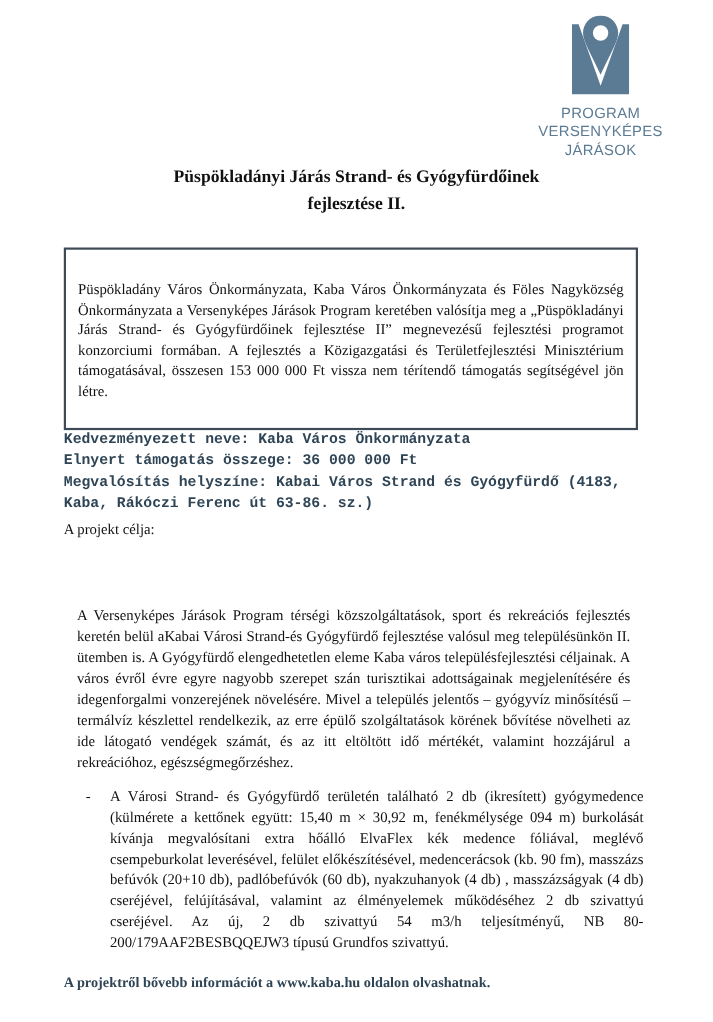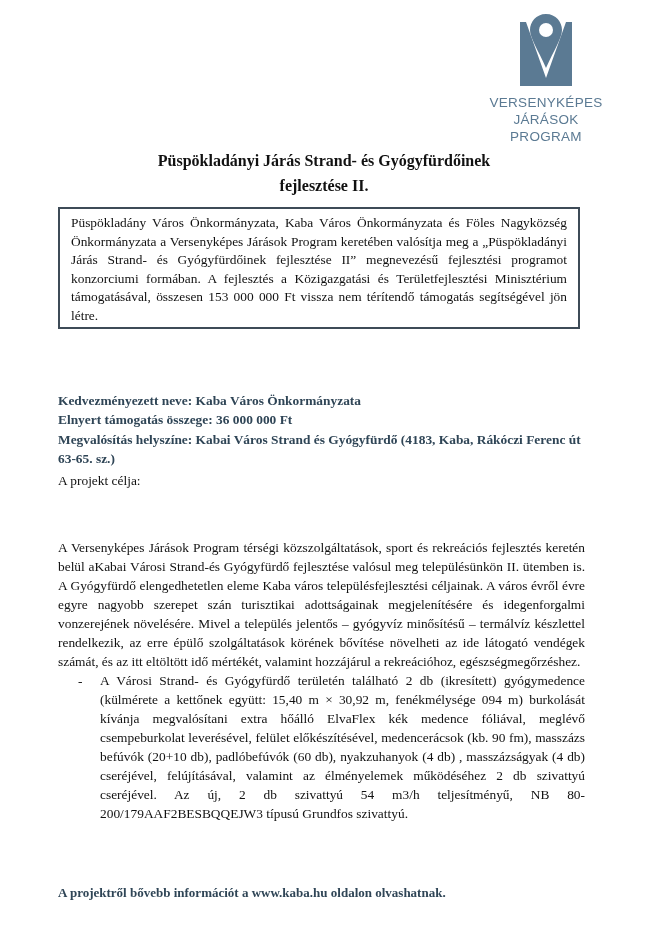--- a/index.html
+++ b/index.html
@@ -4,61 +4,61 @@
   <style>
     html, body { margin: 0; padding: 0; background: #ffffff; }
     body { width: 648px; height: 929px; position: relative; overflow: hidden;
       font-family: "Liberation Serif", "DejaVu Serif", serif; color: #111; }
     .logo { position: absolute; left: 456px; top: 14px; width: 180px; text-align: center; }
     .logo svg { display: block; margin: 0 auto; }
     .logo-text { color: #5b7a93; font-family: "Liberation Sans", "DejaVu Sans", sans-serif;
       font-size: 13.5px; letter-spacing: 0.3px; line-height: 17px; margin-top: 8px; }
     .title { position: absolute; left: 40px; width: 568px; top: 148px; text-align: center;
       font-weight: bold; font-size: 16px; line-height: 25px; color: #111; }
-    .intro-box { position: absolute; left: 58px; top: 207px; width: 496px; height: 108px;
-      border: 2px solid #3e4b57; padding: 5px 11px; font-size: 13.4px; line-height: 18.5px;
+    .intro-box { position: absolute; left: 58px; top: 225px; width: 496px; height: 108px;
+      border: 2px solid #3e4b57; padding: 27px 11px; font-size: 13.4px; line-height: 18.5px;
       text-align: justify; }
     .info { position: absolute; left: 58px; top: 391px; width: 530px; font-weight: bold;
-      color: #2f4556; font-size: 13.4px; line-height: 19.3px; }
+      color: #2f4556; font-size: 13.4px; line-height: 19.3px; font-family: Liberation Mono, monospace; }
     .info div { margin: 0; }
     .goal-label { position: absolute; left: 58px; top: 473px; font-size: 13.4px; }
     .body-text { position: absolute; left: 58px; top: 538px; width: 527px; font-size: 13.4px;
       line-height: 19px; text-align: justify; }
-    .body-text p { margin: 0; }
+    .body-text p { margin: 12px; }
     .bullet { position: relative; padding-left: 42px; margin-top: 0; }
     .bullet .dash { position: absolute; left: 20px; top: 0; }
     .footer { position: absolute; left: 58px; top: 885px; font-weight: bold; color: #2f4556;
       font-size: 13px; }
   </style>
 </head>
 <body>
 
 <div class="logo">
   <svg width="52" height="72" viewBox="0 0 52 72">
     <path d="M0 8 L0 72 L52 72 L52 8 L46 8 L26 64 L6 8 Z" fill="#5b7a93"></path>
     <path d="M26 0 C16 0 10 8 10 16 C10 24 18 36 26 54 C34 36 42 24 42 16 C42 8 36 0 26 0 Z" fill="#5b7a93"></path>
     <circle cx="26" cy="16" r="7" fill="#ffffff"></circle>
   </svg>
   <div class="logo-text">
+    <div>PROGRAM</div>
     <div>VERSENYKÉPES JÁRÁSOK</div>
-    <div>PROGRAM</div>
   </div>
 </div>
 
 <div class="title">
   <div>Püspökladányi Járás Strand- és Gyógyfürdőinek</div>
   <div>fejlesztése II.</div>
 </div>
 
 <div class="intro-box">Püspökladány Város Önkormányzata, Kaba Város Önkormányzata és Föles Nagyközség Önkormányzata a Versenyképes Járások Program keretében valósítja meg a „Püspökladányi Járás Strand- és Gyógyfürdőinek fejlesztése II” megnevezésű fejlesztési programot konzorciumi formában. A fejlesztés a Közigazgatási és Területfejlesztési Minisztérium támogatásával, összesen 153 000 000 Ft vissza nem térítendő támogatás segítségével jön létre.</div>
 
 <div class="info">
   <div>Kedvezményezett neve: Kaba Város Önkormányzata</div>
   <div>Elnyert támogatás összege: 36 000 000 Ft</div>
-  <div>Megvalósítás helyszíne: Kabai Város Strand és Gyógyfürdő (4183, Kaba, Rákóczi Ferenc út 63-65. sz.)</div>
+  <div>Megvalósítás helyszíne: Kabai Város Strand és Gyógyfürdő (4183, Kaba, Rákóczi Ferenc út 63-86. sz.)</div>
 </div>
 
 <div class="goal-label">A projekt célja:</div>
 
 <div class="body-text">
   <p>A Versenyképes Járások Program térségi közszolgáltatások, sport és rekreációs fejlesztés keretén belül aKabai Városi Strand-és Gyógyfürdő fejlesztése valósul meg településünkön II. ütemben is. A Gyógyfürdő elengedhetetlen eleme Kaba város településfejlesztési céljainak. A város évről évre egyre nagyobb szerepet szán turisztikai adottságainak megjelenítésére és idegenforgalmi vonzerejének növelésére. Mivel a település jelentős – gyógyvíz minősítésű – termálvíz készlettel rendelkezik, az erre épülő szolgáltatások körének bővítése növelheti az ide látogató vendégek számát, és az itt eltöltött idő mértékét, valamint hozzájárul a rekreációhoz, egészségmegőrzéshez.</p>
   <div class="bullet">
     <span class="dash">-</span>
     <span>A Városi Strand- és Gyógyfürdő területén található 2 db (ikresített) gyógymedence (külmérete a kettőnek együtt: 15,40 m × 30,92 m, fenékmélysége 094 m) burkolását kívánja megvalósítani extra hőálló ElvaFlex kék medence fóliával, meglévő csempeburkolat leverésével, felület előkészítésével, medencerácsok (kb. 90 fm), masszázs befúvók (20+10 db), padlóbefúvók (60 db), nyakzuhanyok (4 db) , masszázságyak (4 db) cseréjével, felújításával, valamint az élményelemek működéséhez 2 db szivattyú cseréjével. Az új, 2 db szivattyú 54 m3/h teljesítményű, NB 80-200/179AAF2BESBQQEJW3 típusú Grundfos szivattyú.</span>
   </div>

